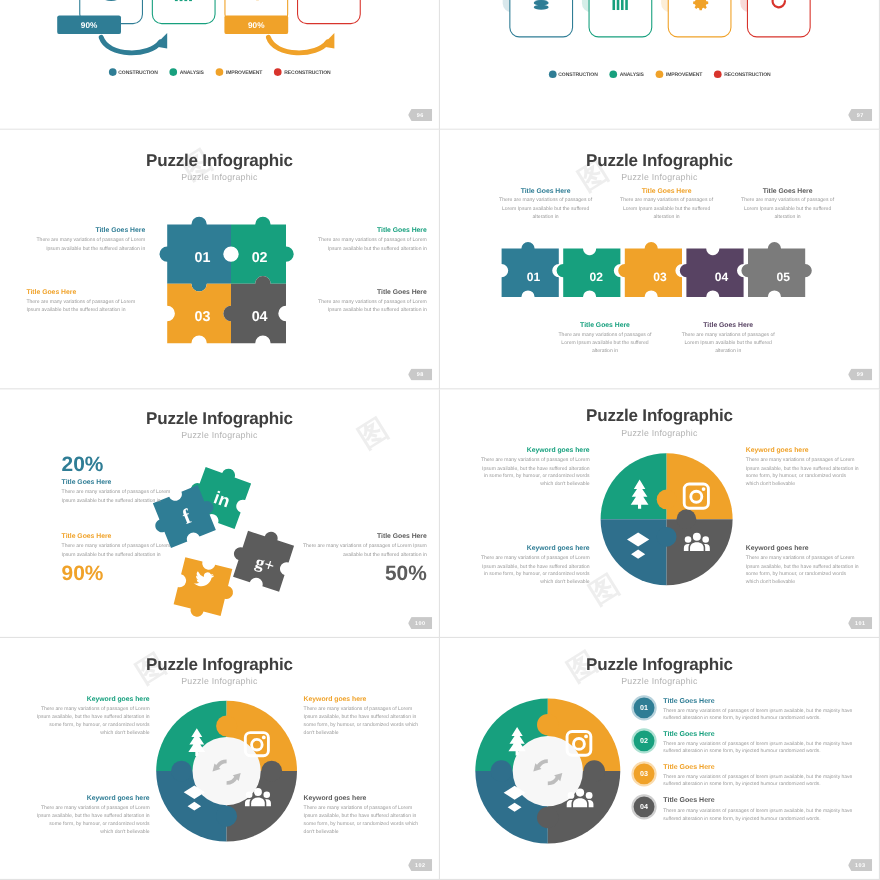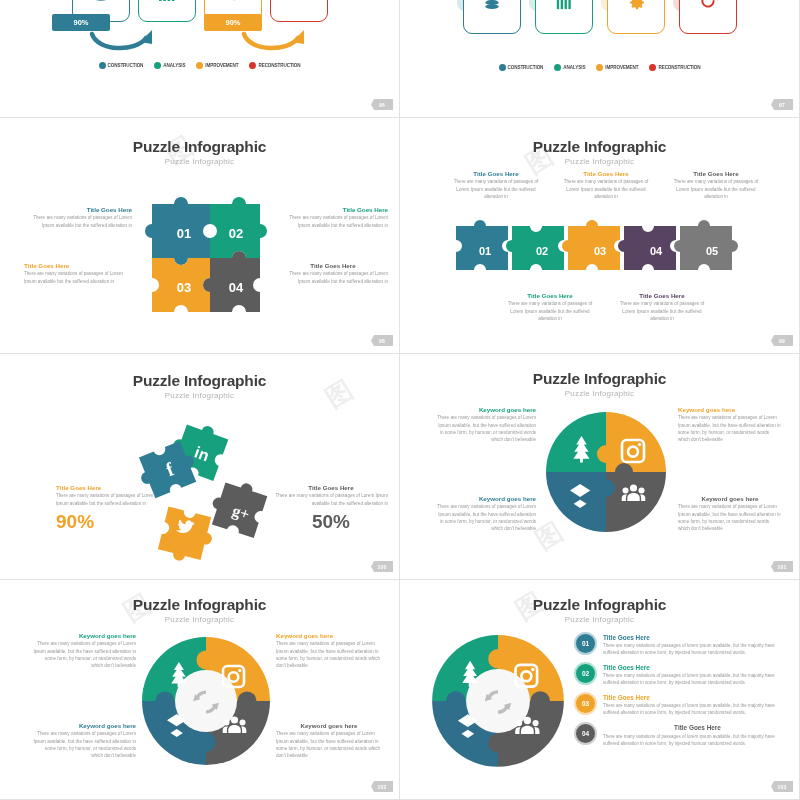--- a/index.html
+++ b/index.html
@@ -41,21 +41,21 @@
   .ttl .t2 {
     font-size: 8px; color: #b3b3b3; margin-top: 2px; letter-spacing: .2px;
   }
 
   
   .kw { font-size: 6.2px; font-weight: bold; line-height: 1.35; }
   .body-txt { font-size: 4.6px; color: #9a9a9a; line-height: 1.6; }
   .c-blue   { color: #2f7d95; }
   .c-green  { color: #17a07e; }
   .c-orange { color: #f0a229; }
-  .c-gray   { color: #5c5c5c; text-align: center; }
+  .c-gray   { color: #5c5c5c; }
   .c-purple { color: #584363; }
 
   .tx-right { text-align: right; }
   .tx-left  { text-align: left; }
   .tx-center{ text-align: center; }
 
   
   .pgnum {
     position: absolute; right: 6px; bottom: 7px;
     width: 22px; height: 11px;
@@ -389,20 +389,25 @@
         <g transform="translate(42,84) rotate(14)">
           <path fill="#f0a229" d="M4 14 h16 a6 6 0 0012 0 h16 v16 a6 6 0 010 12 v16 h-16 a6 6 0 01-12 0 h-16 v-16 a6 6 0 000-12 z"></path>
           <path transform="translate(17,22) scale(0.78)" fill="#fff" d="M20.4 2.6c-.8.36-1.6.6-2.5.7.9-.54 1.6-1.4 1.9-2.4-.85.5-1.8.87-2.8 1.07A4.3 4.3 0 009.6 5.9c0 .34.04.67.1.98A12.2 12.2 0 011.5 2.2a4.3 4.3 0 001.33 5.75c-.7-.02-1.36-.22-1.94-.53v.05a4.3 4.3 0 003.45 4.22 4.3 4.3 0 01-1.94.07 4.3 4.3 0 004 2.98A8.6 8.6 0 010 16.5a12.2 12.2 0 006.6 1.93c7.9 0 12.2-6.55 12.2-12.22l-.01-.56a8.7 8.7 0 002.14-2.22z"></path>
         </g>
         <g transform="translate(100,60) rotate(18)">
           <path fill="#5c5c5c" d="M4 14 h16 a6 6 0 0112 0 h16 v16 a6 6 0 000 12 v16 h-16 a6 6 0 00-12 0 h-16 v-16 a6 6 0 010-12 z"></path>
           <text x="28" y="43" text-anchor="middle" fill="#fff" font-size="16" font-weight="bold" font-family="Liberation Serif, serif">g+</text>
         </g>
       </svg>
 
+      <div class="tx-left" style="position:absolute;left:50px;top:55px;width:112px;">
+        <div class="stat c-blue">20%</div>
+        <div class="kw c-blue" style="margin-top:3px;">Title Goes Here</div>
+        <div class="body-txt">There are many variations of passages of Lorem Ipsum available but the suffered alteration in</div>
+      </div>
       <div class="tx-left" style="position:absolute;left:50px;top:126px;width:112px;">
         <div class="kw c-orange">Title Goes Here</div>
         <div class="body-txt">There are many variations of passages of Lorem Ipsum available but the suffered alteration in</div>
         <div class="stat c-orange" style="margin-top:5px;">90%</div>
       </div>
       <div class="tx-right" style="position:absolute;left:268px;top:126px;width:114px;">
         <div class="kw c-gray">Title Goes Here</div>
         <div class="body-txt">There are many variations of passages of Lorem Ipsum available but the suffered alteration in</div>
         <div class="stat c-gray" style="margin-top:5px;">50%</div>
       </div>

